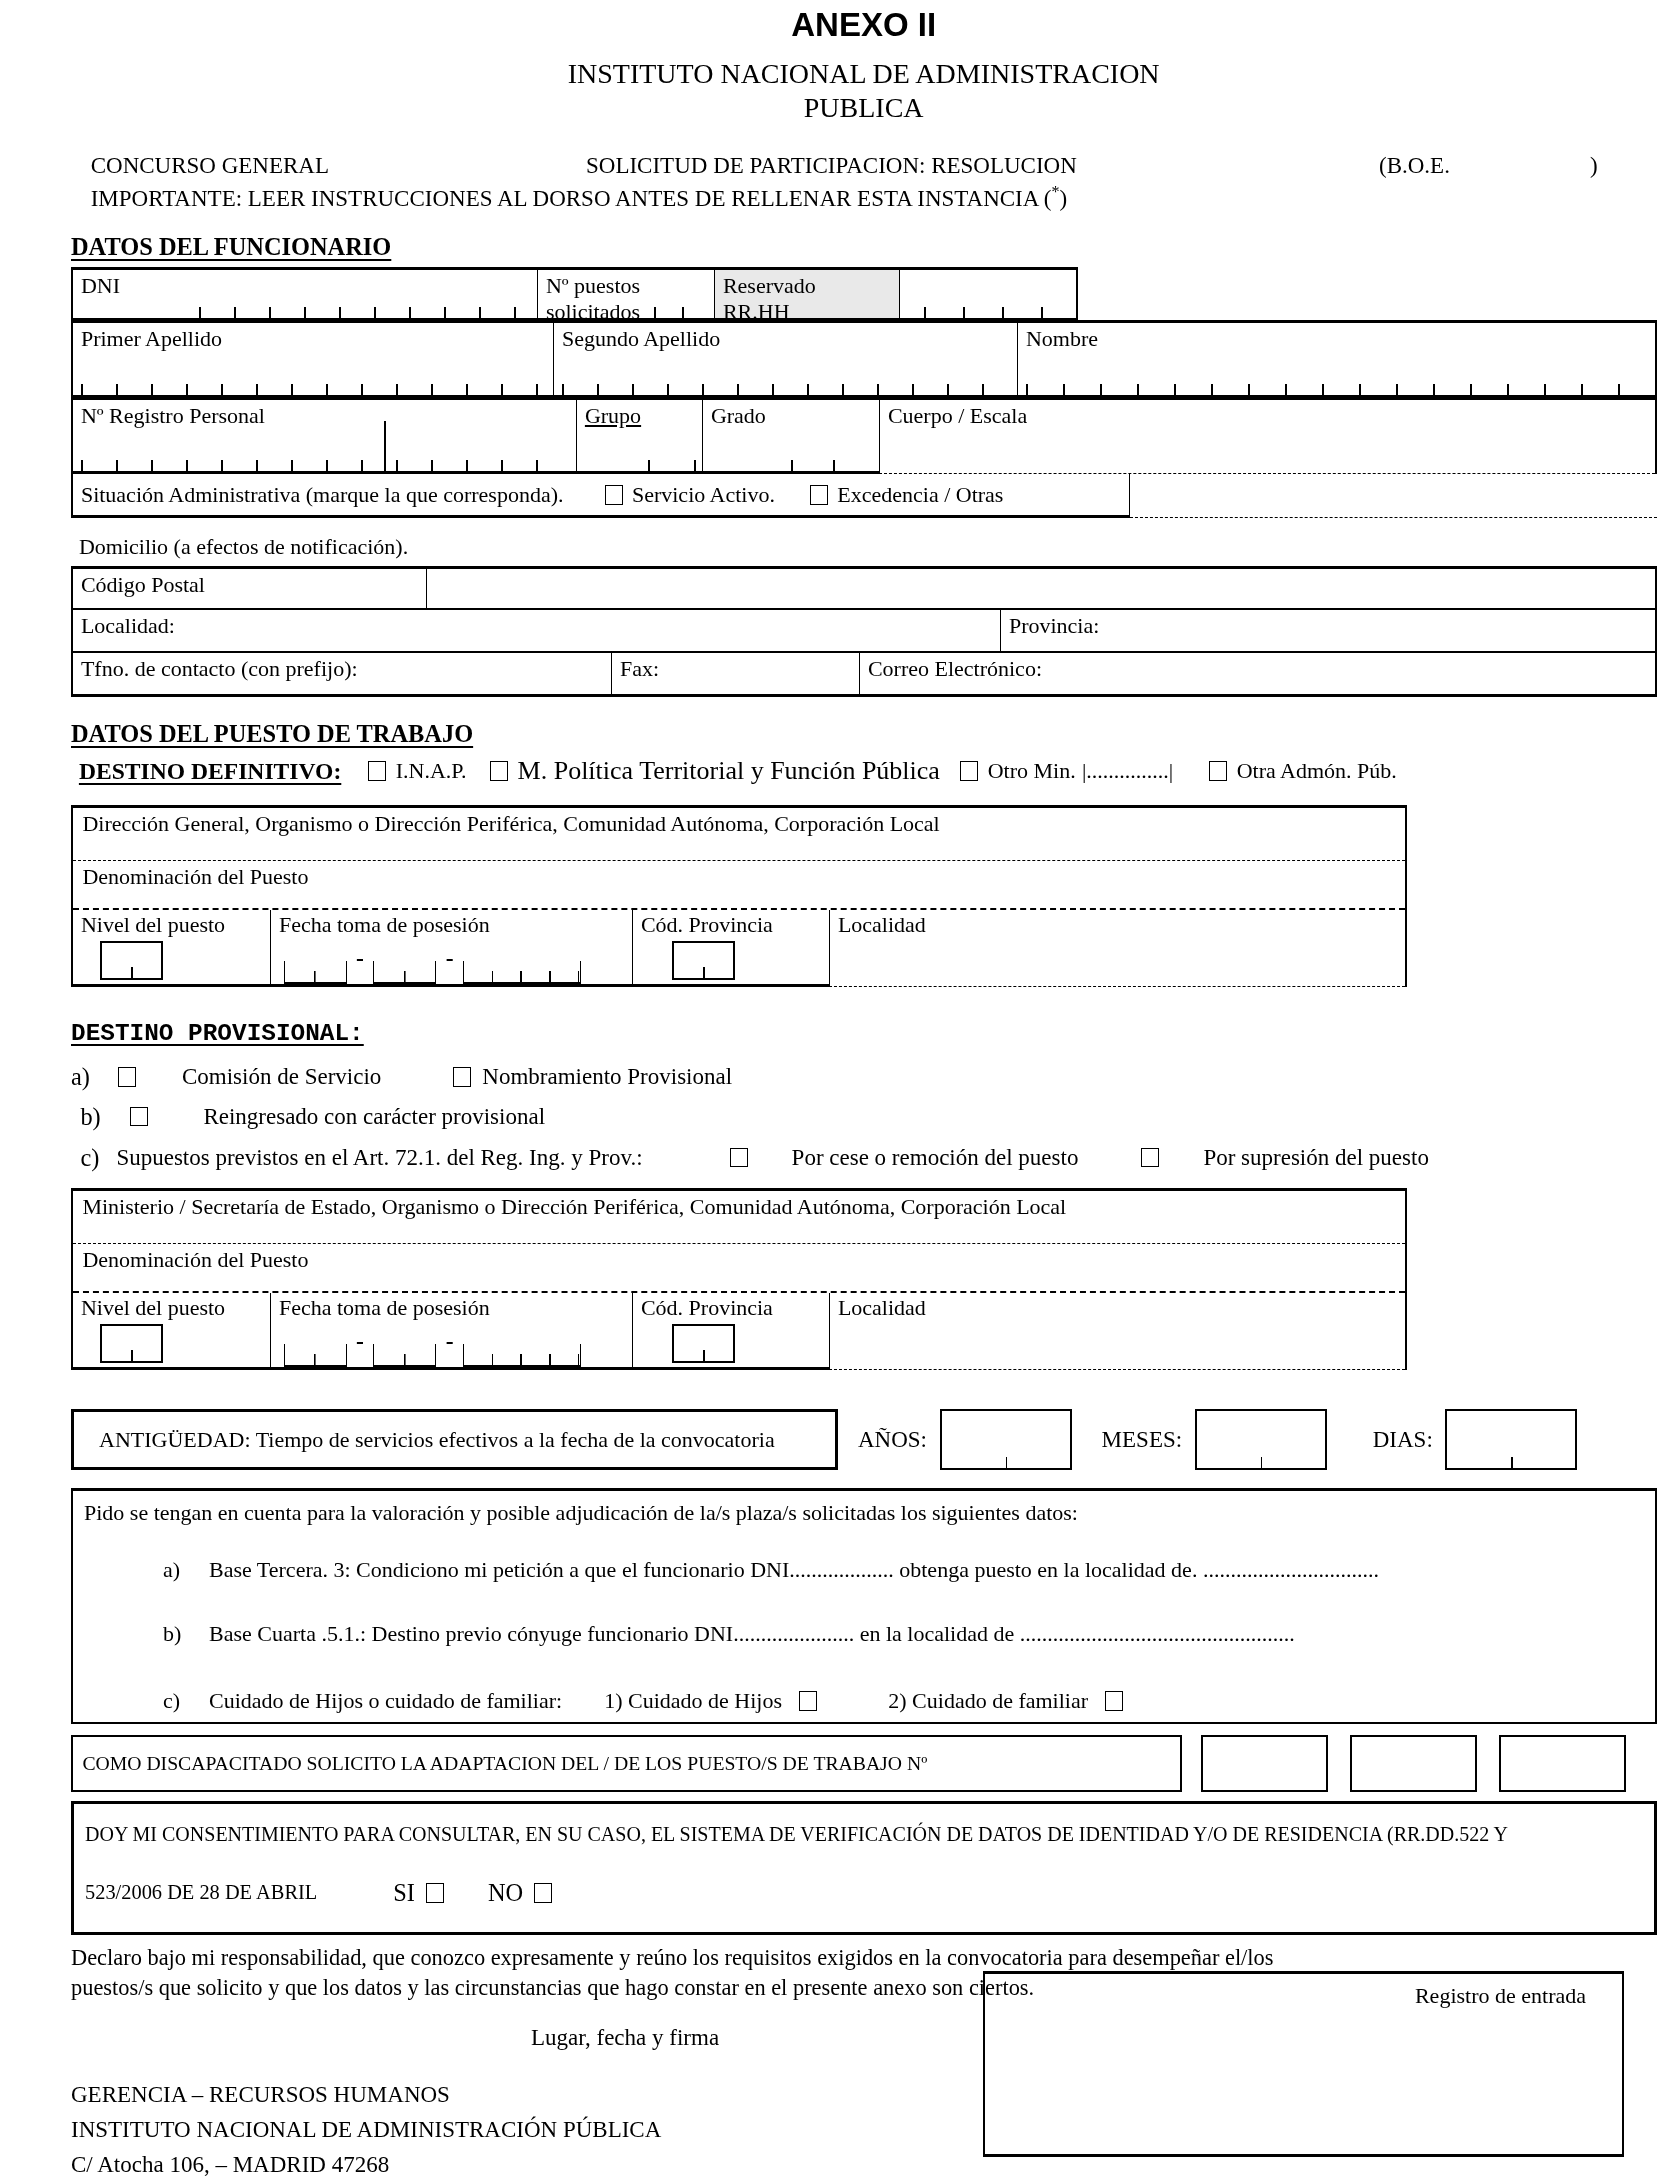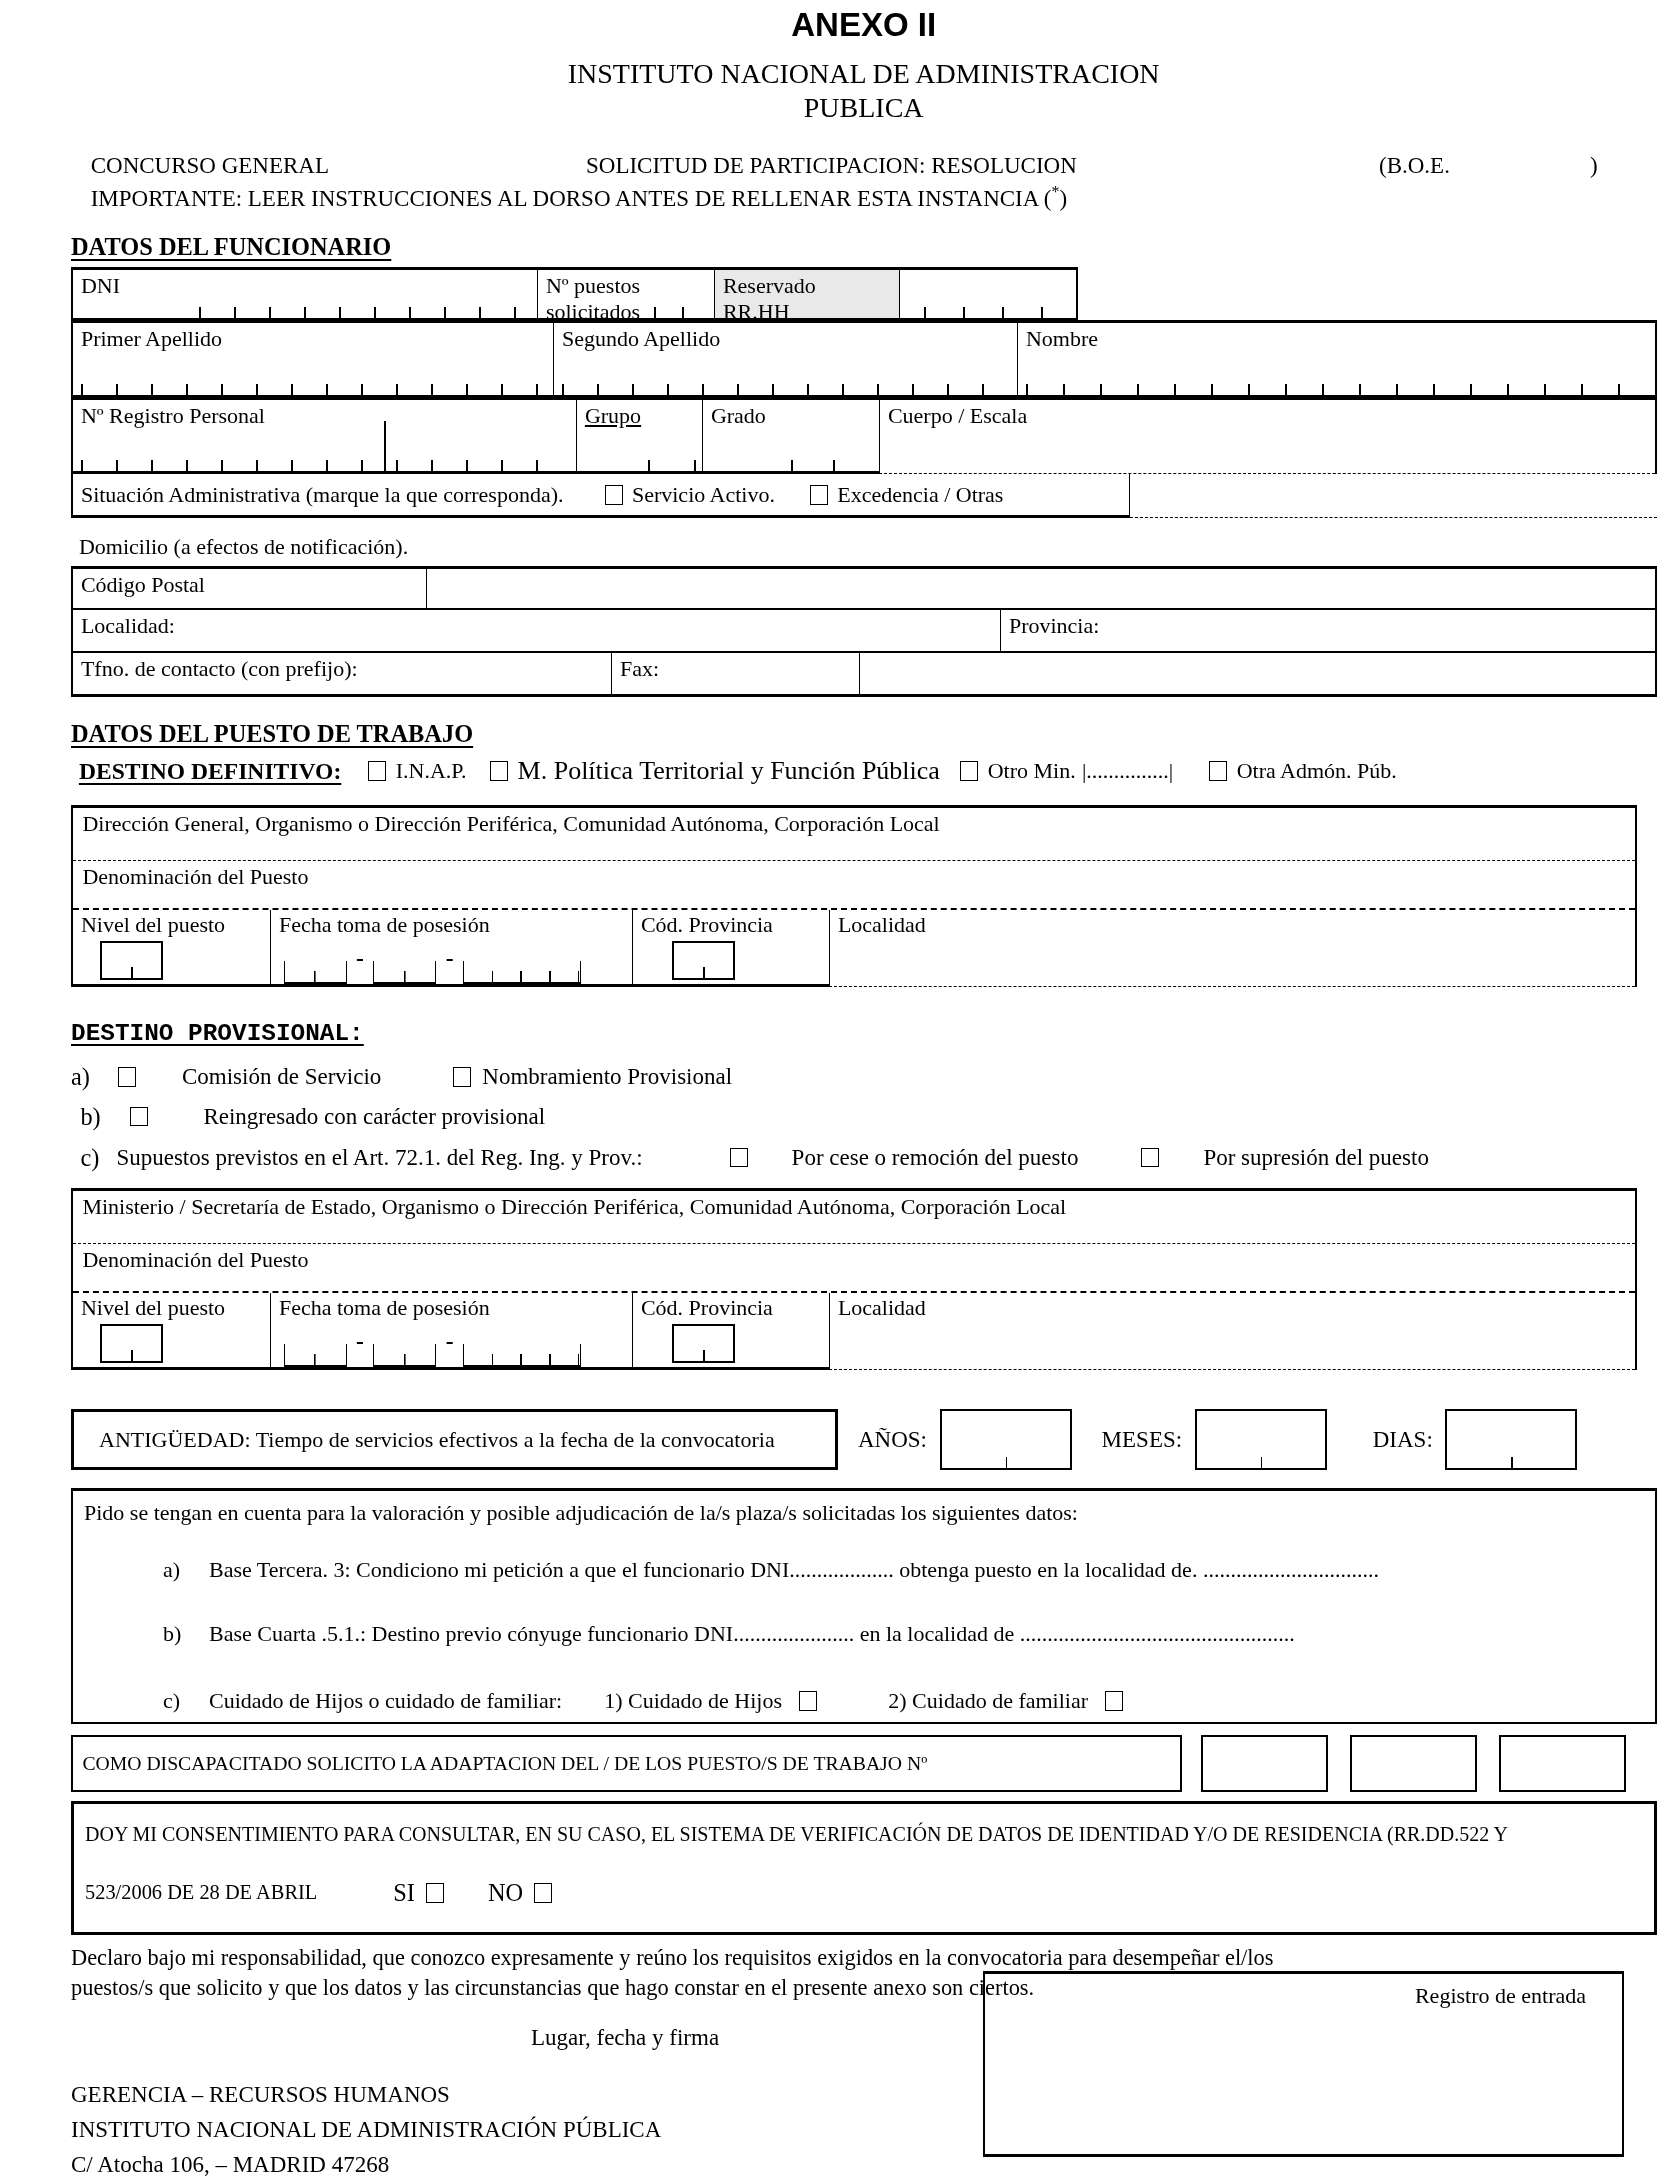--- a/index.html
+++ b/index.html
@@ -34,21 +34,21 @@
   .sit-box { width:1059px; box-sizing:border-box; border-left:2.4px solid #000; border-right:1.6px solid #000; border-bottom:3.1px solid #000; display:flex; align-items:center; padding-left:7.9px; }
   .sit-rest { flex:1; border-bottom:1.6px dashed #000; }
   .cb { display:inline-block; width:18px; height:19.7px; border:1.6px solid #000; box-sizing:border-box; vertical-align:-3.1px; flex:none; }
   .dom-heading { margin-top:15.7px; height:27px; padding-left:7.9px; }
   #addr { margin-top:4.7px; width:1586px; border:2.4px solid #000; border-top-width:3.9px; border-bottom-width:3.1px; box-sizing:border-box; }
   .arow { display:flex; height:39px; }
   .arow + .arow { border-top:2.4px solid #000; height:41px; }
   .destino-line { margin-top:7.9px; height:30px; display:flex; align-items:center; padding-left:7.9px; white-space:nowrap; }
   .dd-label { font-weight:bold; font-size:23.6px; text-decoration:underline; text-underline-offset:3.9px; }
   .dd-big { font-size:26px; }
-  .bigbox { width:1566px; border:2.4px solid #000; border-top-width:3.9px; border-bottom:0; box-sizing:border-box; }
+  .bigbox { width:1336px; border:2.4px solid #000; border-top-width:3.9px; border-bottom:0; box-sizing:border-box; }
   #box1 { margin-top:19px; }
   #box2 { margin-top:15.7px; }
   .bb-line1 { height:53px; border-bottom:1.6px dashed #000; padding:3.1px 9.4px; box-sizing:border-box; }
   .bb-line2 { height:49px; border-bottom:2.4px dashed #000; padding:3.1px 9.4px; box-sizing:border-box; }
   .bb-nivel { display:flex; height:77px; }
   .nb { position:relative; box-sizing:border-box; padding:1.6px 7.9px; }
   .nb1 { width:197px; border-bottom:3.1px solid #000; }
   .nb2 { width:362px; border-left:1.6px solid #000; border-bottom:3.1px solid #000; }
   .nb3 { width:197px; border-left:1.6px solid #000; border-bottom:3.1px solid #000; }
   .nb4 { flex:1; border-left:1.6px solid #000; border-bottom:1.6px dashed #000; }
@@ -186,20 +186,23 @@
         <span>Provincia:</span>
       </div>
     </div>
     <div class="arow">
       <div class="cell" style="width:539px; border-right:1.6px solid #000;">
         <span>Tfno. de contacto (con prefijo):</span>
       </div>
       <div class="cell" style="width:248px; border-right:1.6px solid #000;">
         <span>Fax:</span>
       </div>
+      <div class="cell" style="flex:1;">
+        <span>Correo Electrónico:</span>
+      </div>
     </div>
   </div>
 
   <div id="sec2" class="sec-title">DATOS DEL PUESTO DE TRABAJO</div>
 
   <div class="destino-line">
     <span class="dd-label">DESTINO DEFINITIVO:</span>
     <span class="cb" style="margin-left:27px;"></span>
     <span style="margin-left:9.4px;">I.N.A.P.</span>
     <span class="cb" style="margin-left:23.6px;"></span>

